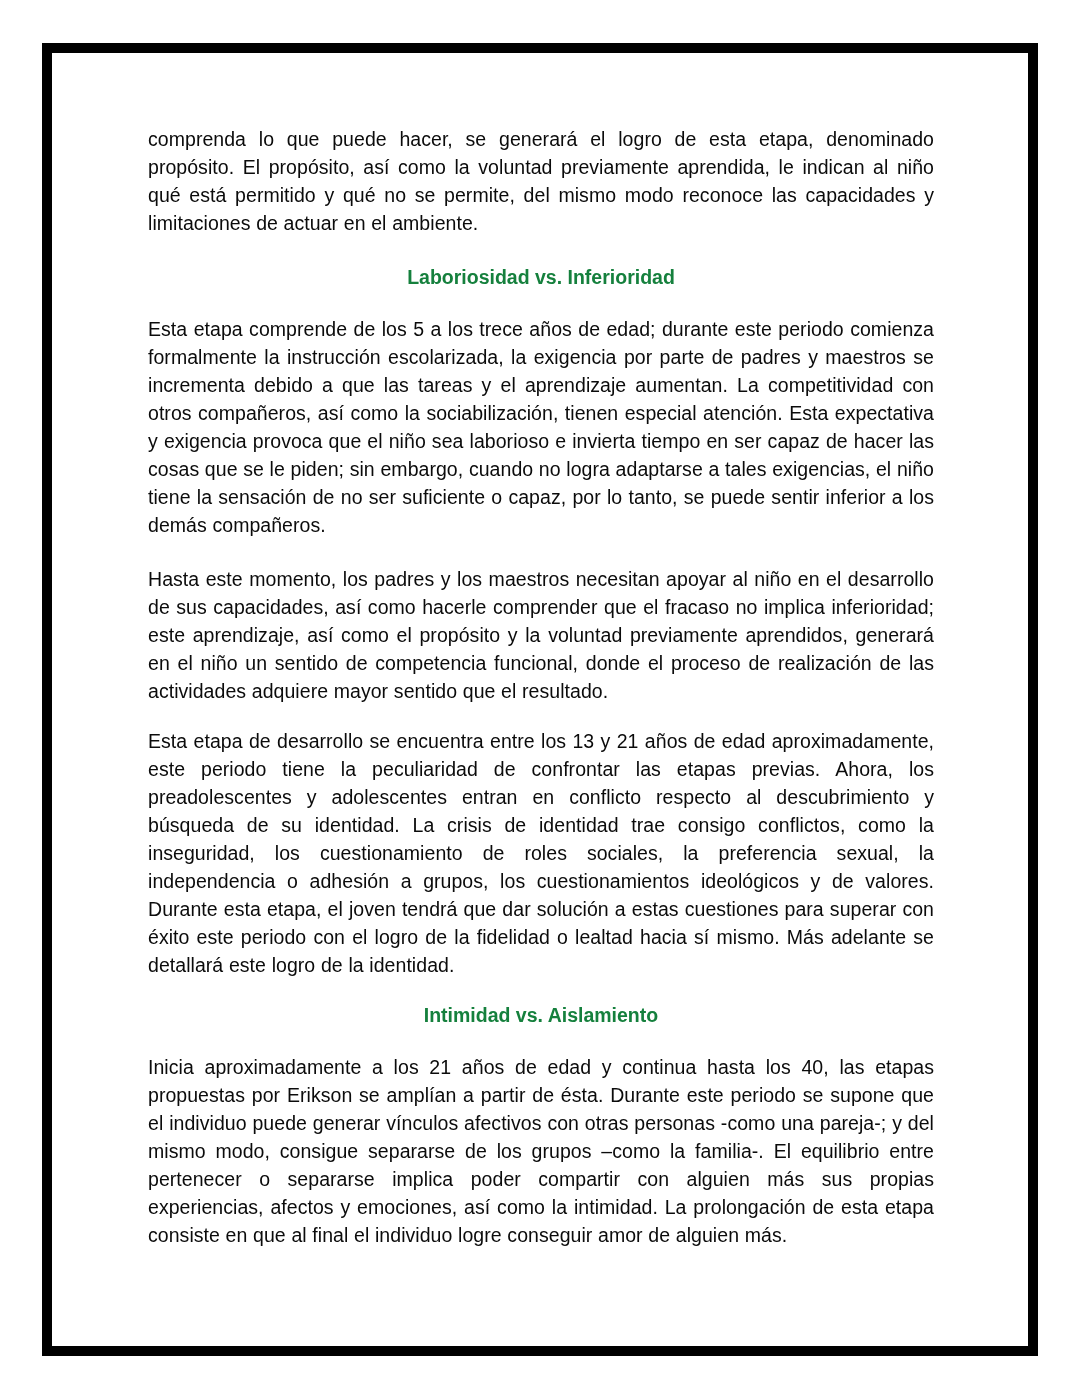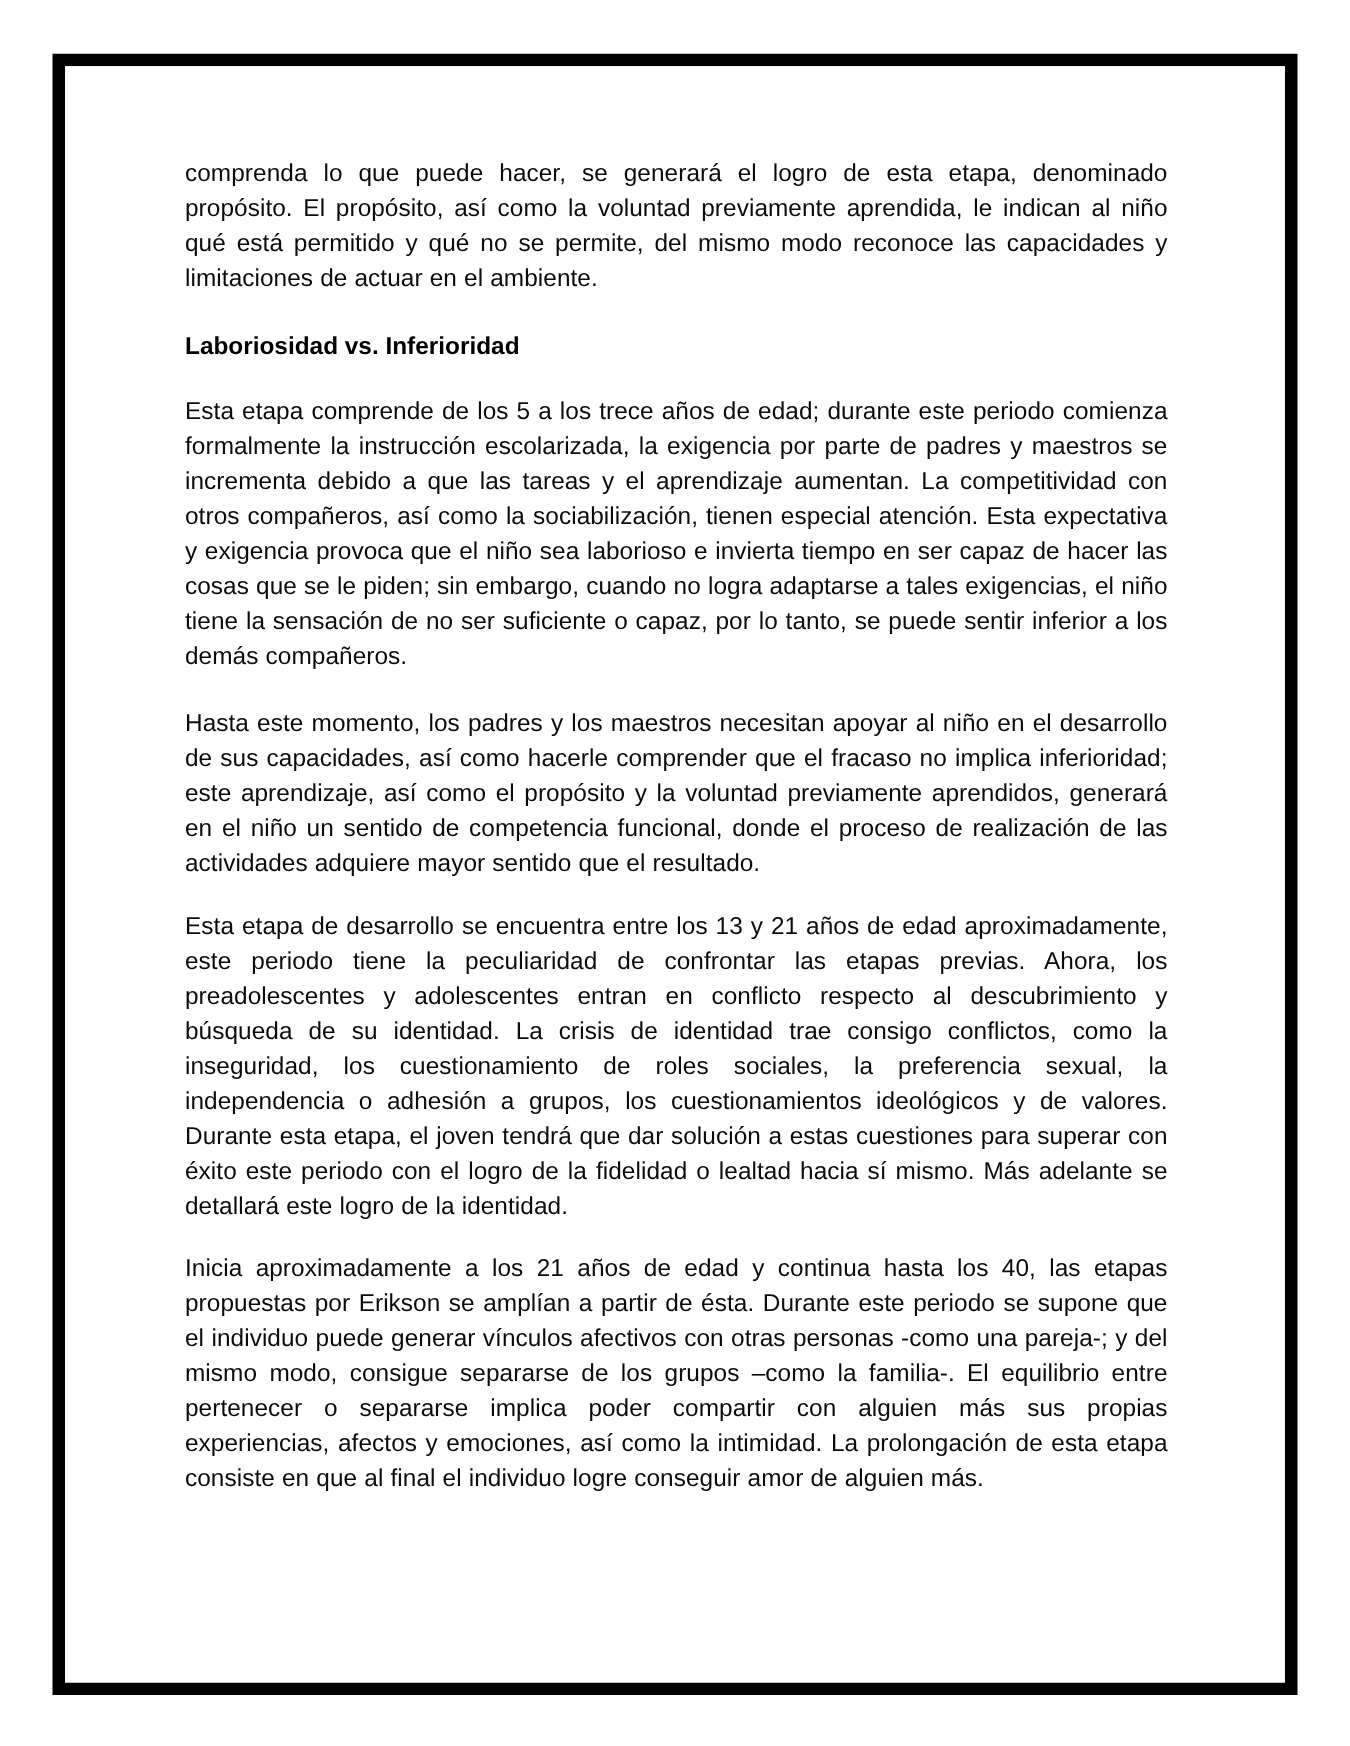--- a/index.html
+++ b/index.html
@@ -69,22 +69,22 @@
 
   .doc-paragraph.last-of-block {
     margin-bottom: 22px;
   }
 
   .doc-heading {
     margin: 0 0 24px 0;
     font-size: 19.5px;
     line-height: 28px;
     font-weight: bold;
-    text-align: left;
-    color: #000000;
+    text-align: center;
+    color: #15803d;
   }
 </style>
 </head>
 <body>
 
 <div class="page-canvas">
   <div class="page-frame">
     <div class="sheet">
       <div class="text-column">
 
@@ -92,19 +92,20 @@
 
         <h3 class="doc-heading">Laboriosidad vs. Inferioridad</h3>
 
         <p class="doc-paragraph">Esta etapa comprende de los 5 a los trece años de edad; durante este periodo comienza formalmente la instrucción escolarizada, la exigencia por parte de padres y maestros se incrementa debido a que las tareas y el aprendizaje aumentan. La competitividad con otros compañeros, así como la sociabilización, tienen especial atención. Esta expectativa y exigencia provoca que el niño sea laborioso e invierta tiempo en ser capaz de hacer las cosas que se le piden; sin embargo, cuando no logra adaptarse a tales exigencias, el niño tiene la sensación de no ser suficiente o capaz, por lo tanto, se puede sentir inferior a los demás compañeros.</p>
 
         <p class="doc-paragraph last-of-block">Hasta este momento, los padres y los maestros necesitan apoyar al niño en el desarrollo de sus capacidades, así como hacerle comprender que el fracaso no implica inferioridad; este aprendizaje, así como el propósito y la voluntad previamente aprendidos, generará en el niño un sentido de competencia funcional, donde el proceso de realización de las actividades adquiere mayor sentido que el resultado.</p>
 
 
         <p class="doc-paragraph last-of-block">Esta etapa de desarrollo se encuentra entre los 13 y 21 años de edad aproximadamente, este periodo tiene la peculiaridad de confrontar las etapas previas. Ahora, los preadolescentes y adolescentes entran en conflicto respecto al descubrimiento y búsqueda de su identidad. La crisis de identidad trae consigo conflictos, como la inseguridad, los cuestionamiento de roles sociales, la preferencia sexual, la independencia o adhesión a grupos, los cuestionamientos ideológicos y de valores. Durante esta etapa, el joven tendrá que dar solución a estas cuestiones para superar con éxito este periodo con el logro de la fidelidad o lealtad hacia sí mismo. Más adelante se detallará este logro de la identidad.</p>
 
+        <h3 class="doc-heading">Intimidad vs. Aislamiento</h3>
 
         <p class="doc-paragraph">Inicia aproximadamente a los 21 años de edad y continua hasta los 40, las etapas propuestas por Erikson se amplían a partir de ésta. Durante este periodo se supone que el individuo puede generar vínculos afectivos con otras personas -como una pareja-; y del mismo modo, consigue separarse de los grupos –como la familia-. El equilibrio entre pertenecer o separarse implica poder compartir con alguien más sus propias experiencias, afectos y emociones, así como la intimidad. La prolongación de esta etapa consiste en que al final el individuo logre conseguir amor de alguien más.</p>
 
       </div>
     </div>
   </div>
 </div>
 
 </body></html>

